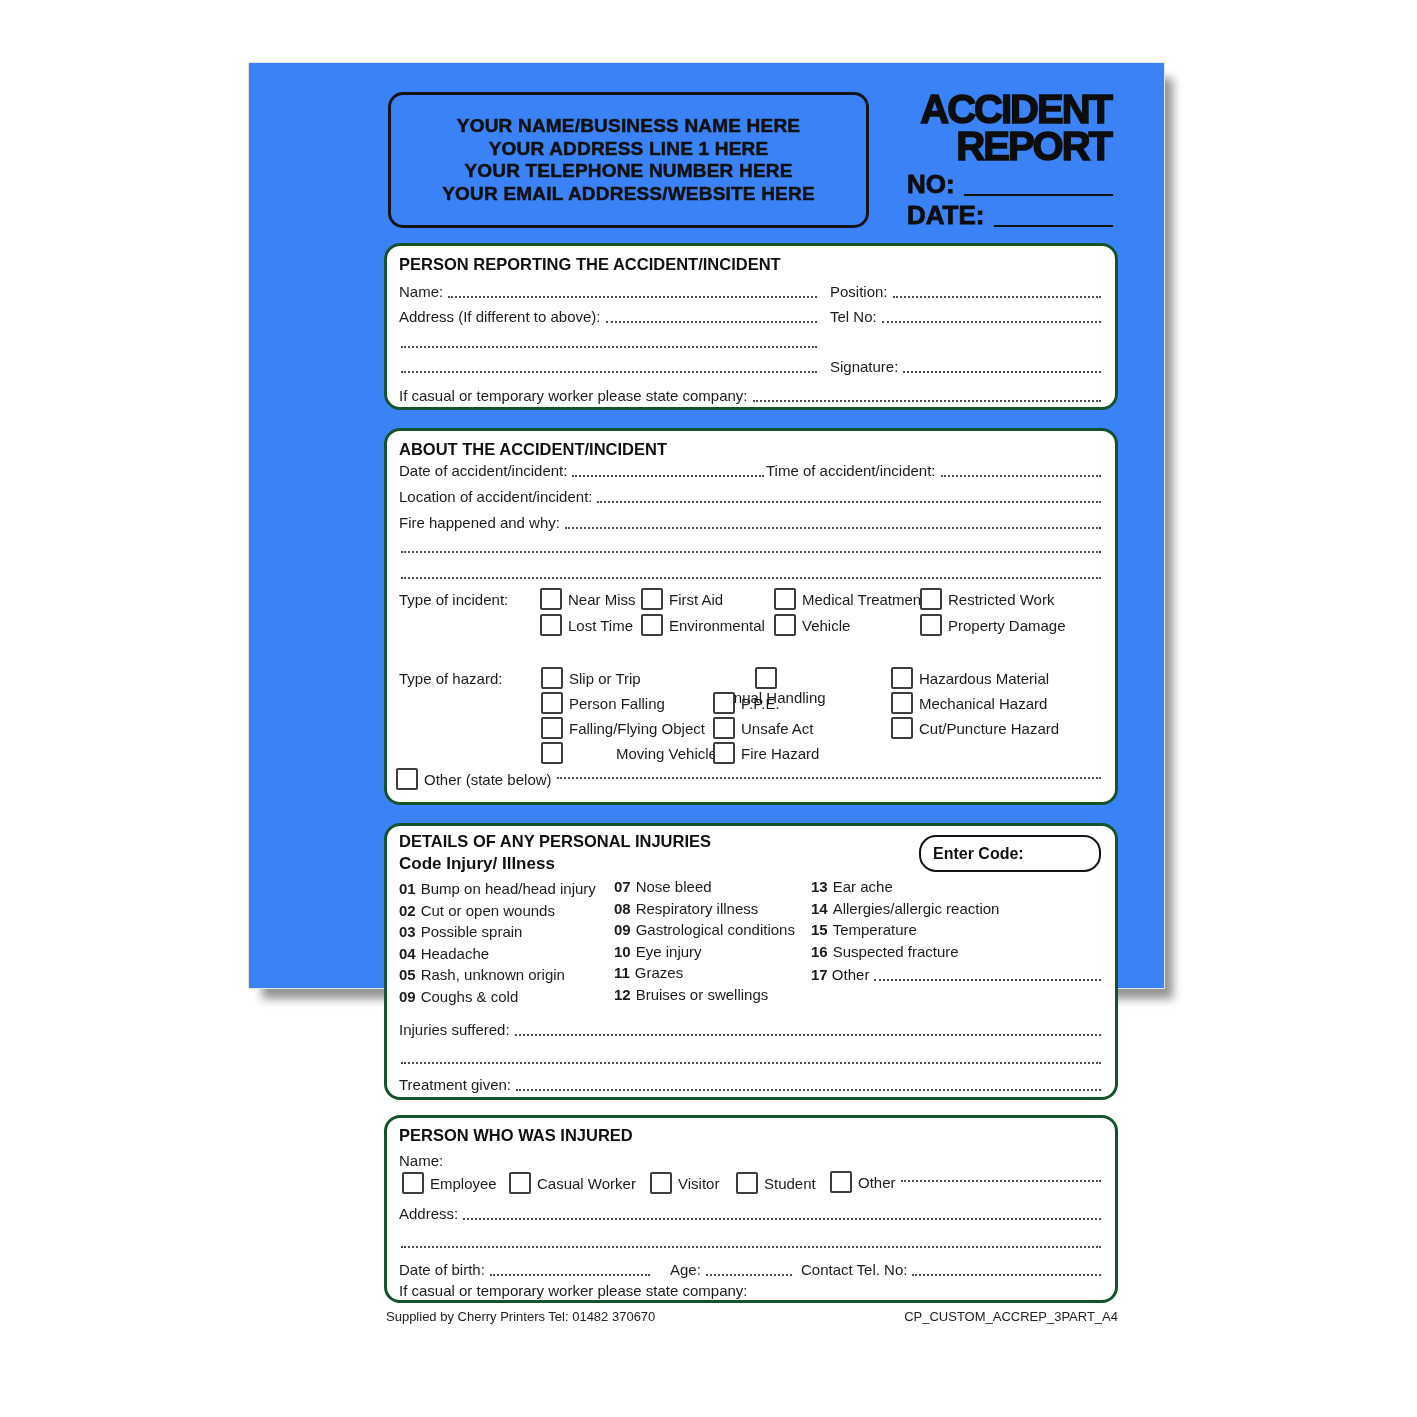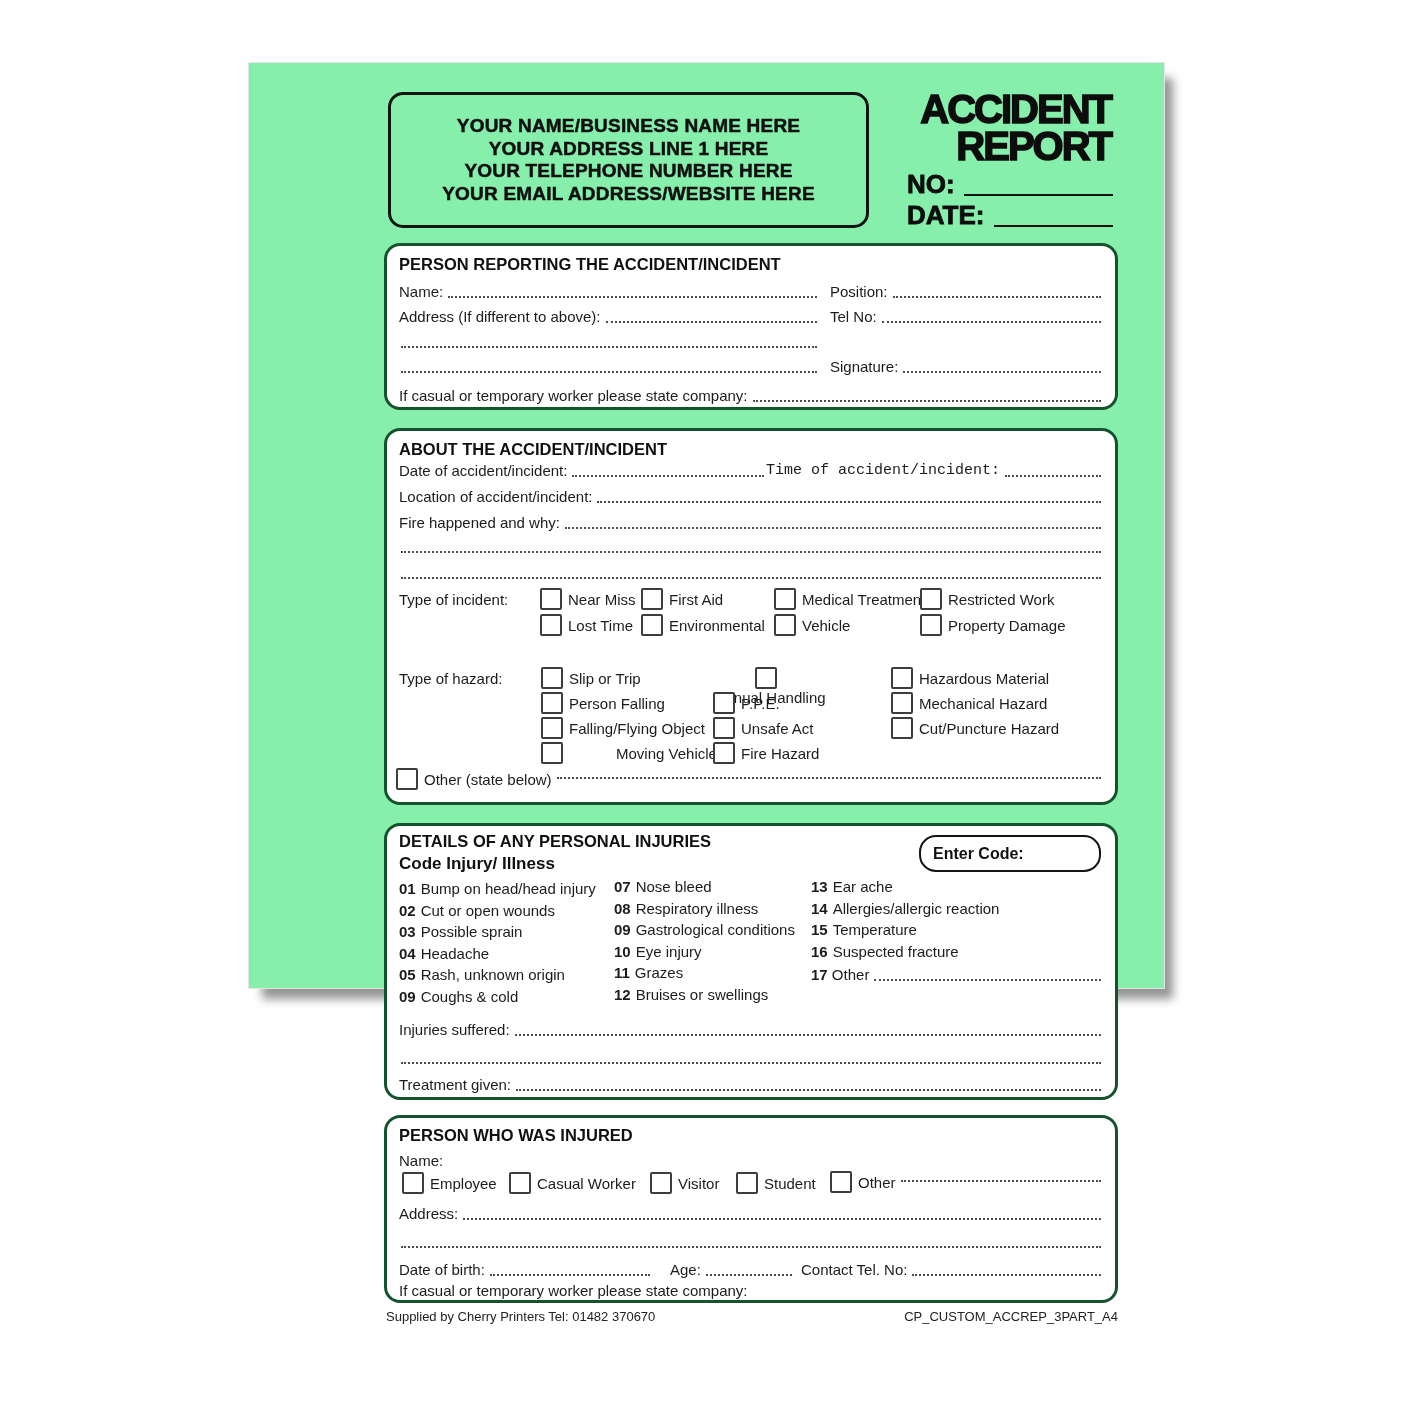--- a/index.html
+++ b/index.html
@@ -3,21 +3,21 @@
 <meta charset="utf-8">
 <style>
   html,body{margin:0;padding:0;}
   body{
     width:1417px;height:1417px;position:relative;background:#ffffff;
     font-family:"Liberation Sans","DejaVu Sans",sans-serif;color:#1c1c1c;
     overflow:hidden;
   }
   .paper{
     position:absolute;left:248px;top:62px;width:917px;height:927px;
-    background:#86efac;border:1px solid #e4e4e4;box-sizing:border-box;
+    background:#3b82f6;border:1px solid #e4e4e4;box-sizing:border-box;
     box-shadow:11px 13px 9px -3px rgba(0,0,0,0.42);
   }
   
   .biz-box{
     position:absolute;left:139px;top:29px;width:481px;height:136px;
     border:3px solid #141414;border-radius:15px;box-sizing:border-box;
     display:flex;flex-direction:column;justify-content:center;text-align:center;
   }
   .biz-line{
     font-weight:bold;font-size:19px;line-height:22.5px;letter-spacing:0.2px;
@@ -114,21 +114,21 @@
       <span class="dots"></span>
     </div>
   </div>
 
   <div class="sec" style="top:365px;height:377px;">
     <div class="st" style="top:9px;left:12px;">ABOUT THE ACCIDENT/INCIDENT</div>
     <div class="frow" style="top:29px;left:12px;width:367px;">
       <span class="lbl">Date of accident/incident:</span>
       <span class="dots"></span>
     </div>
-    <div class="frow" style="top:29px;left:379px;right:12px;font-family:Liberation Mono, monospace;">
+    <div class="frow" style="top:29px;left:379px;right:12px;">
       <span class="lbl">Time of accident/incident:</span>
       <span class="dots"></span>
     </div>
     <div class="frow" style="top:55px;left:12px;right:12px;">
       <span class="lbl">Location of accident/incident:</span>
       <span class="dots"></span>
     </div>
     <div class="frow" style="top:81px;left:12px;right:12px;">
       <span class="lbl">Fire happened and why:</span>
       <span class="dots"></span>

